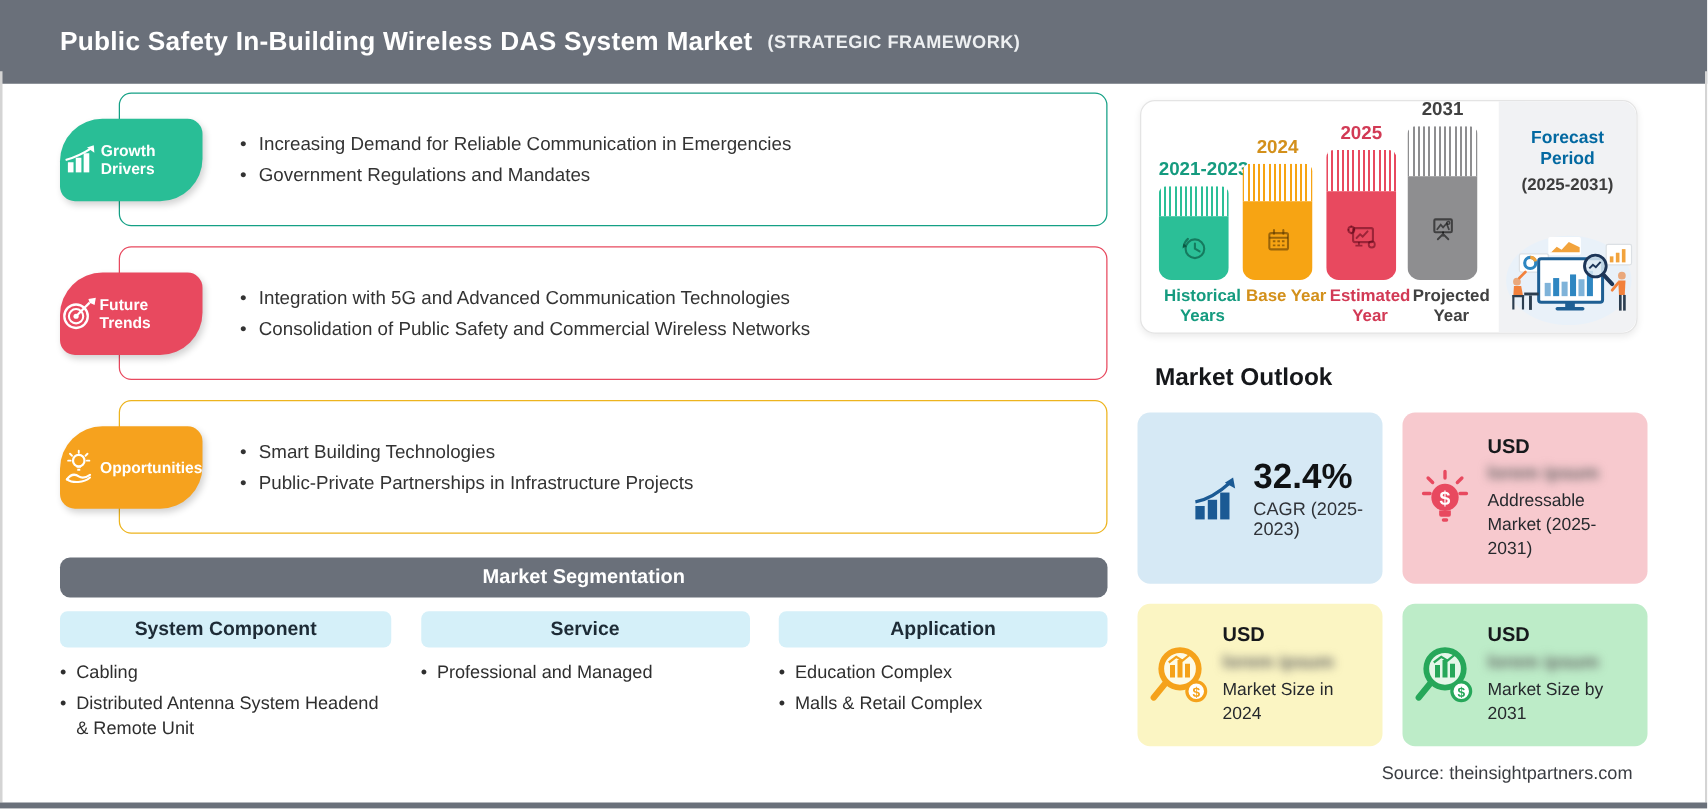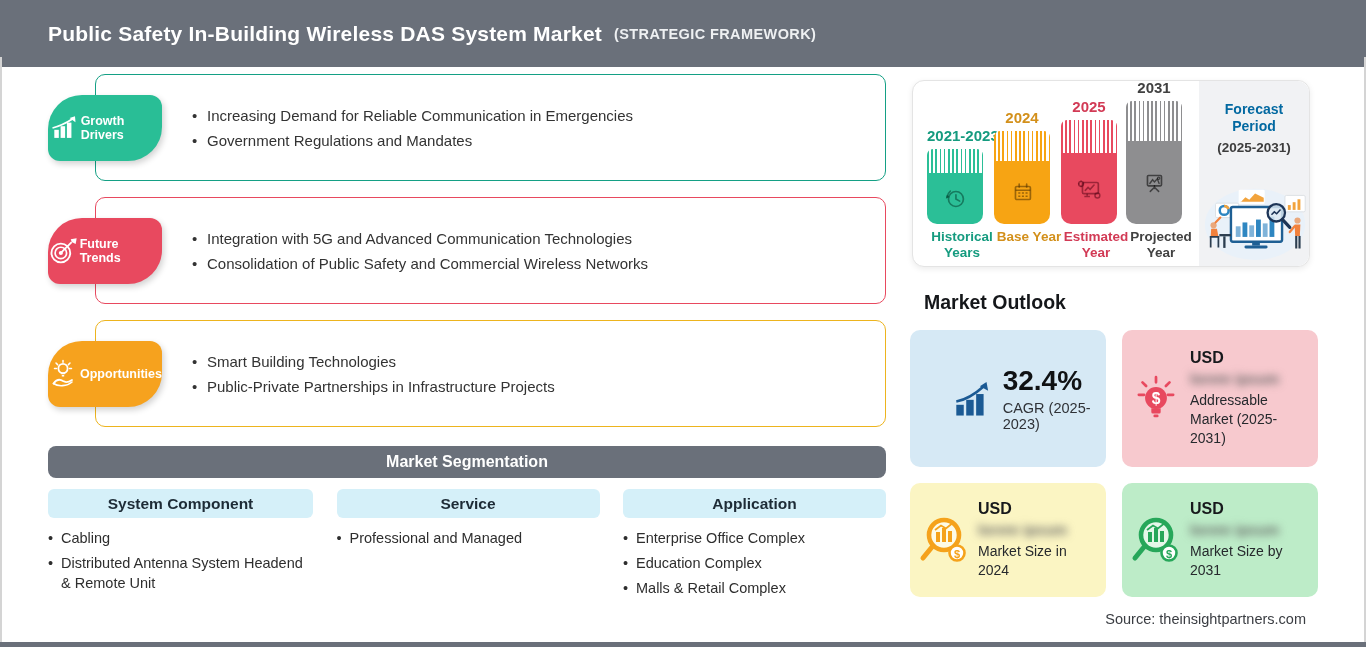--- a/index.html
+++ b/index.html
@@ -160,21 +160,20 @@
     </div>
     <div>
       <div class="chip">Service</div>
       <ul class="seglist">
         <li>Professional and Managed</li>
       </ul>
     </div>
     <div>
       <div class="chip">Application</div>
       <ul class="seglist">
-        <li>Enterprise Office Complex</li>
         <li>Education Complex</li>
         <li>Malls &amp; Retail Complex</li>
       </ul>
     </div>
   </div>
 
   <div class="tl-card">
     <div class="bar-col b1">
       <div class="year">2021-2023</div>
       <div class="bar">

